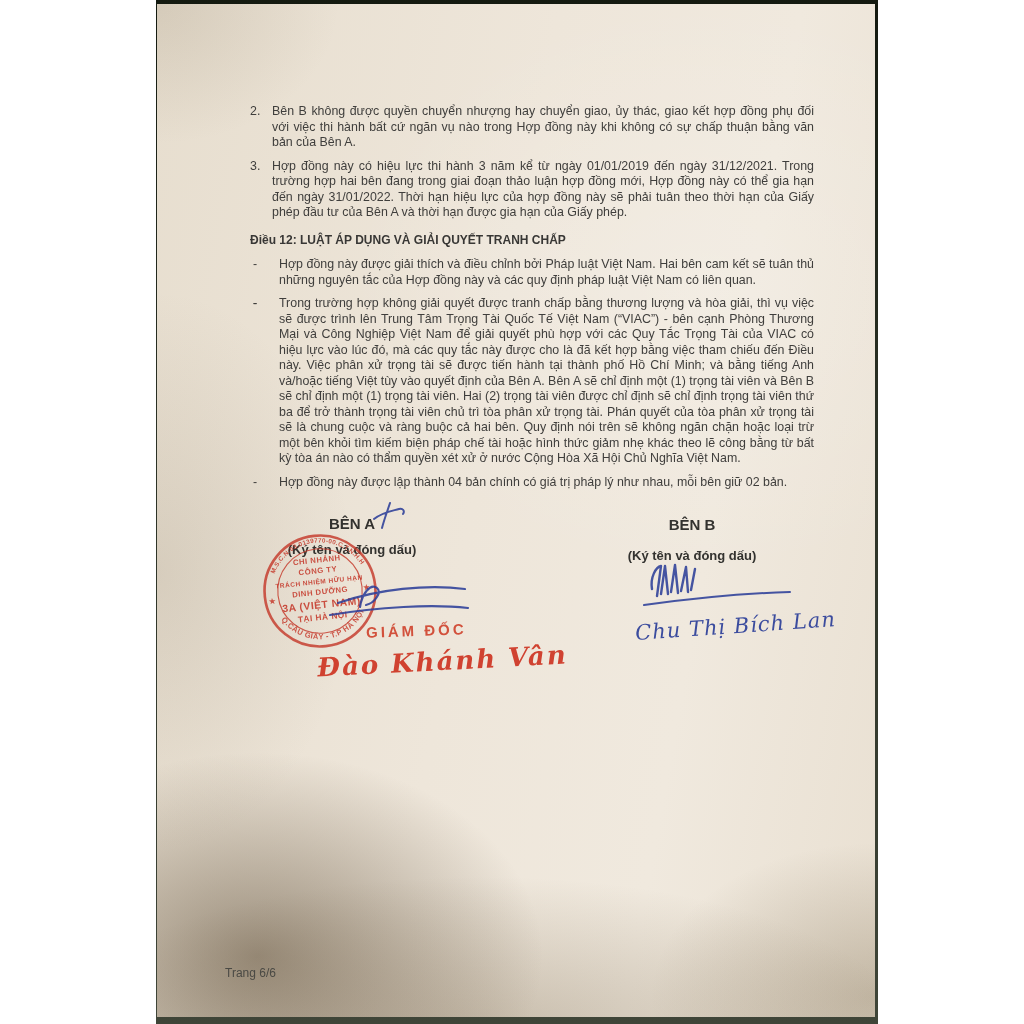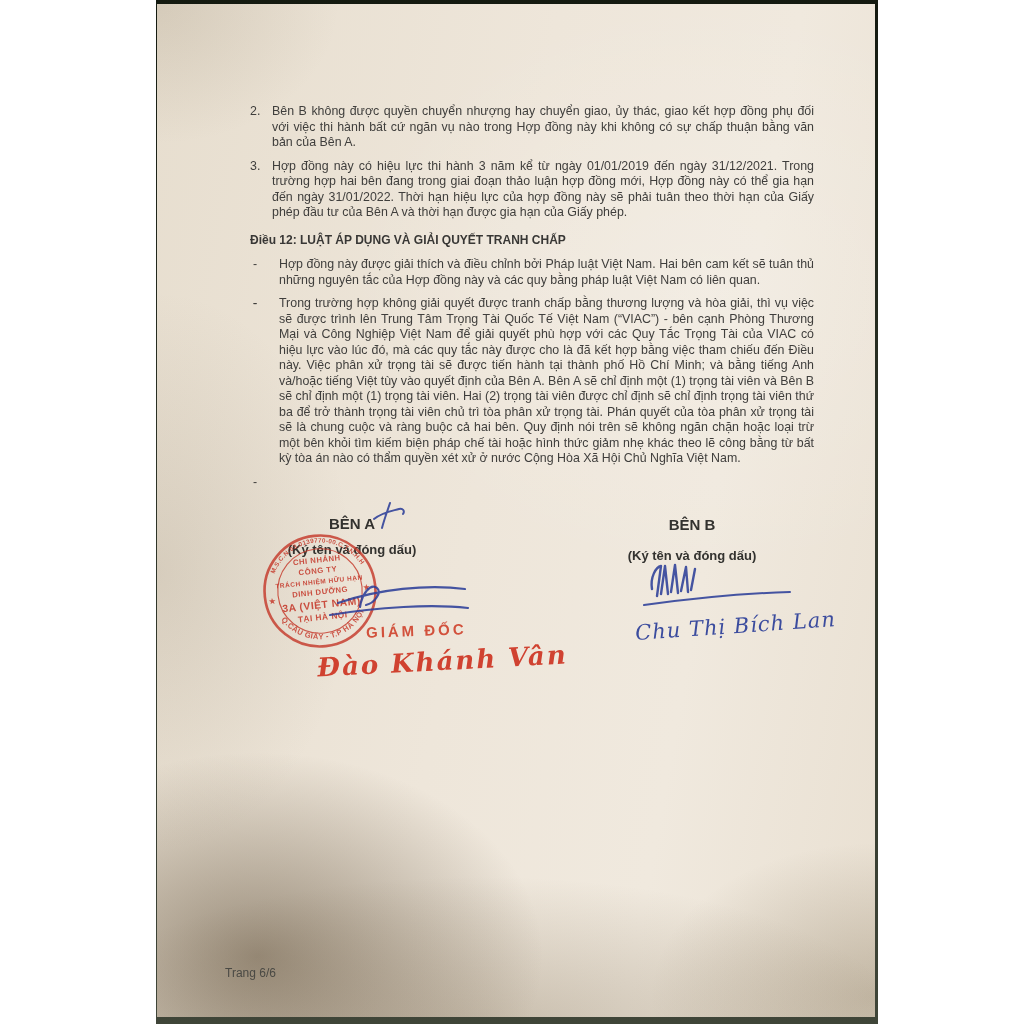--- a/index.html
+++ b/index.html
@@ -47,31 +47,32 @@
         <span class="num">2.</span>
         <span>Bên B không được quyền chuyển nhượng hay chuyển giao, ủy thác, giao kết hợp đồng phụ đối với việc thi hành bất cứ ngăn vụ nào trong Hợp đồng này khi không có sự chấp thuận bằng văn bản của Bên A.</span>
       </p>
       <p class="num-item">
         <span class="num">3.</span>
         <span>Hợp đồng này có hiệu lực thi hành 3 năm kể từ ngày 01/01/2019 đến ngày 31/12/2021. Trong trường hợp hai bên đang trong giai đoạn thảo luận hợp đồng mới, Hợp đồng này có thể gia hạn đến ngày 31/01/2022. Thời hạn hiệu lực của hợp đồng này sẽ phải tuân theo thời hạn của Giấy phép đầu tư của Bên A và thời hạn được gia hạn của Giấy phép.</span>
       </p>
       <h3 class="doc-heading">Điều 12: LUẬT ÁP DỤNG VÀ GIẢI QUYẾT TRANH CHẤP</h3>
       <p class="bullet">
         <span class="dash">-</span>
-        <span>Hợp đồng này được giải thích và điều chỉnh bởi Pháp luật Việt Nam. Hai bên cam kết sẽ tuân thủ những nguyên tắc của Hợp đồng này và các quy bằng pháp luật Việt Nam có liên quan.</span>
+        <span>Hợp đồng này được giải thích và điều chỉnh bởi Pháp luật Việt Nam. Hai bên cam kết sẽ tuân thủ những nguyên tắc của Hợp đồng này và các quy định pháp luật Việt Nam có liên quan.</span>
       </p>
       <p class="bullet">
         <span class="dash">-</span>
       </p>
       <p class="bullet">
         <span class="dash">-</span>
         <span>Trong trường hợp không giải quyết được tranh chấp bằng thương lượng và hòa giải, thì vụ việc sẽ được trình lên Trung Tâm Trọng Tài Quốc Tế Việt Nam (“VIAC”) - bên cạnh Phòng Thương Mại và Công Nghiệp Việt Nam để giải quyết phù hợp với các Quy Tắc Trọng Tài của VIAC có hiệu lực vào lúc đó, mà các quy tắc này được cho là đã kết hợp bằng việc tham chiếu đến Điều này. Việc phân xử trọng tài sẽ được tiến hành tại thành phố Hồ Chí Minh; và bằng tiếng Anh và/hoặc tiếng Việt tùy vào quyết định của Bên A. Bên A sẽ chỉ định một (1) trọng tài viên và Bên B sẽ chỉ định một (1) trọng tài viên. Hai (2) trọng tài viên được chỉ định sẽ chỉ định trọng tài viên thứ ba để trở thành trọng tài viên chủ trì tòa phân xử trọng tài. Phán quyết của tòa phân xử trọng tài sẽ là chung cuộc và ràng buộc cả hai bên. Quy định nói trên sẽ không ngăn chặn hoặc loại trừ một bên khỏi tìm kiếm biện pháp chế tài hoặc hình thức giảm nhẹ khác theo lẽ công bằng từ bất kỳ tòa án nào có thẩm quyền xét xử ở nước Cộng Hòa Xã Hội Chủ Nghĩa Việt Nam.</span>
       </p>
       <p class="bullet">
         <span class="dash">-</span>
+        <span>Hợp đồng này được lập thành 04 bản chính có giá trị pháp lý như nhau, mỗi bên giữ 02 bản.</span>
       </p>
     </div>
 
     <div class="sig-title" style="left:130px;top:511px;width:130px;">BÊN A</div>
     <div class="sig-sub" style="left:110px;top:538px;width:170px;">(Ký tên và đóng dấu)</div>
     <div class="role-red">GIÁM ĐỐC</div>
     <div class="script-red">Đào Khánh Vân</div>
 
     <div class="sig-title" style="left:475px;top:512px;width:120px;">BÊN B</div>
     <div class="sig-sub" style="left:450px;top:544px;width:170px;">(Ký tên và đóng dấu)</div>

